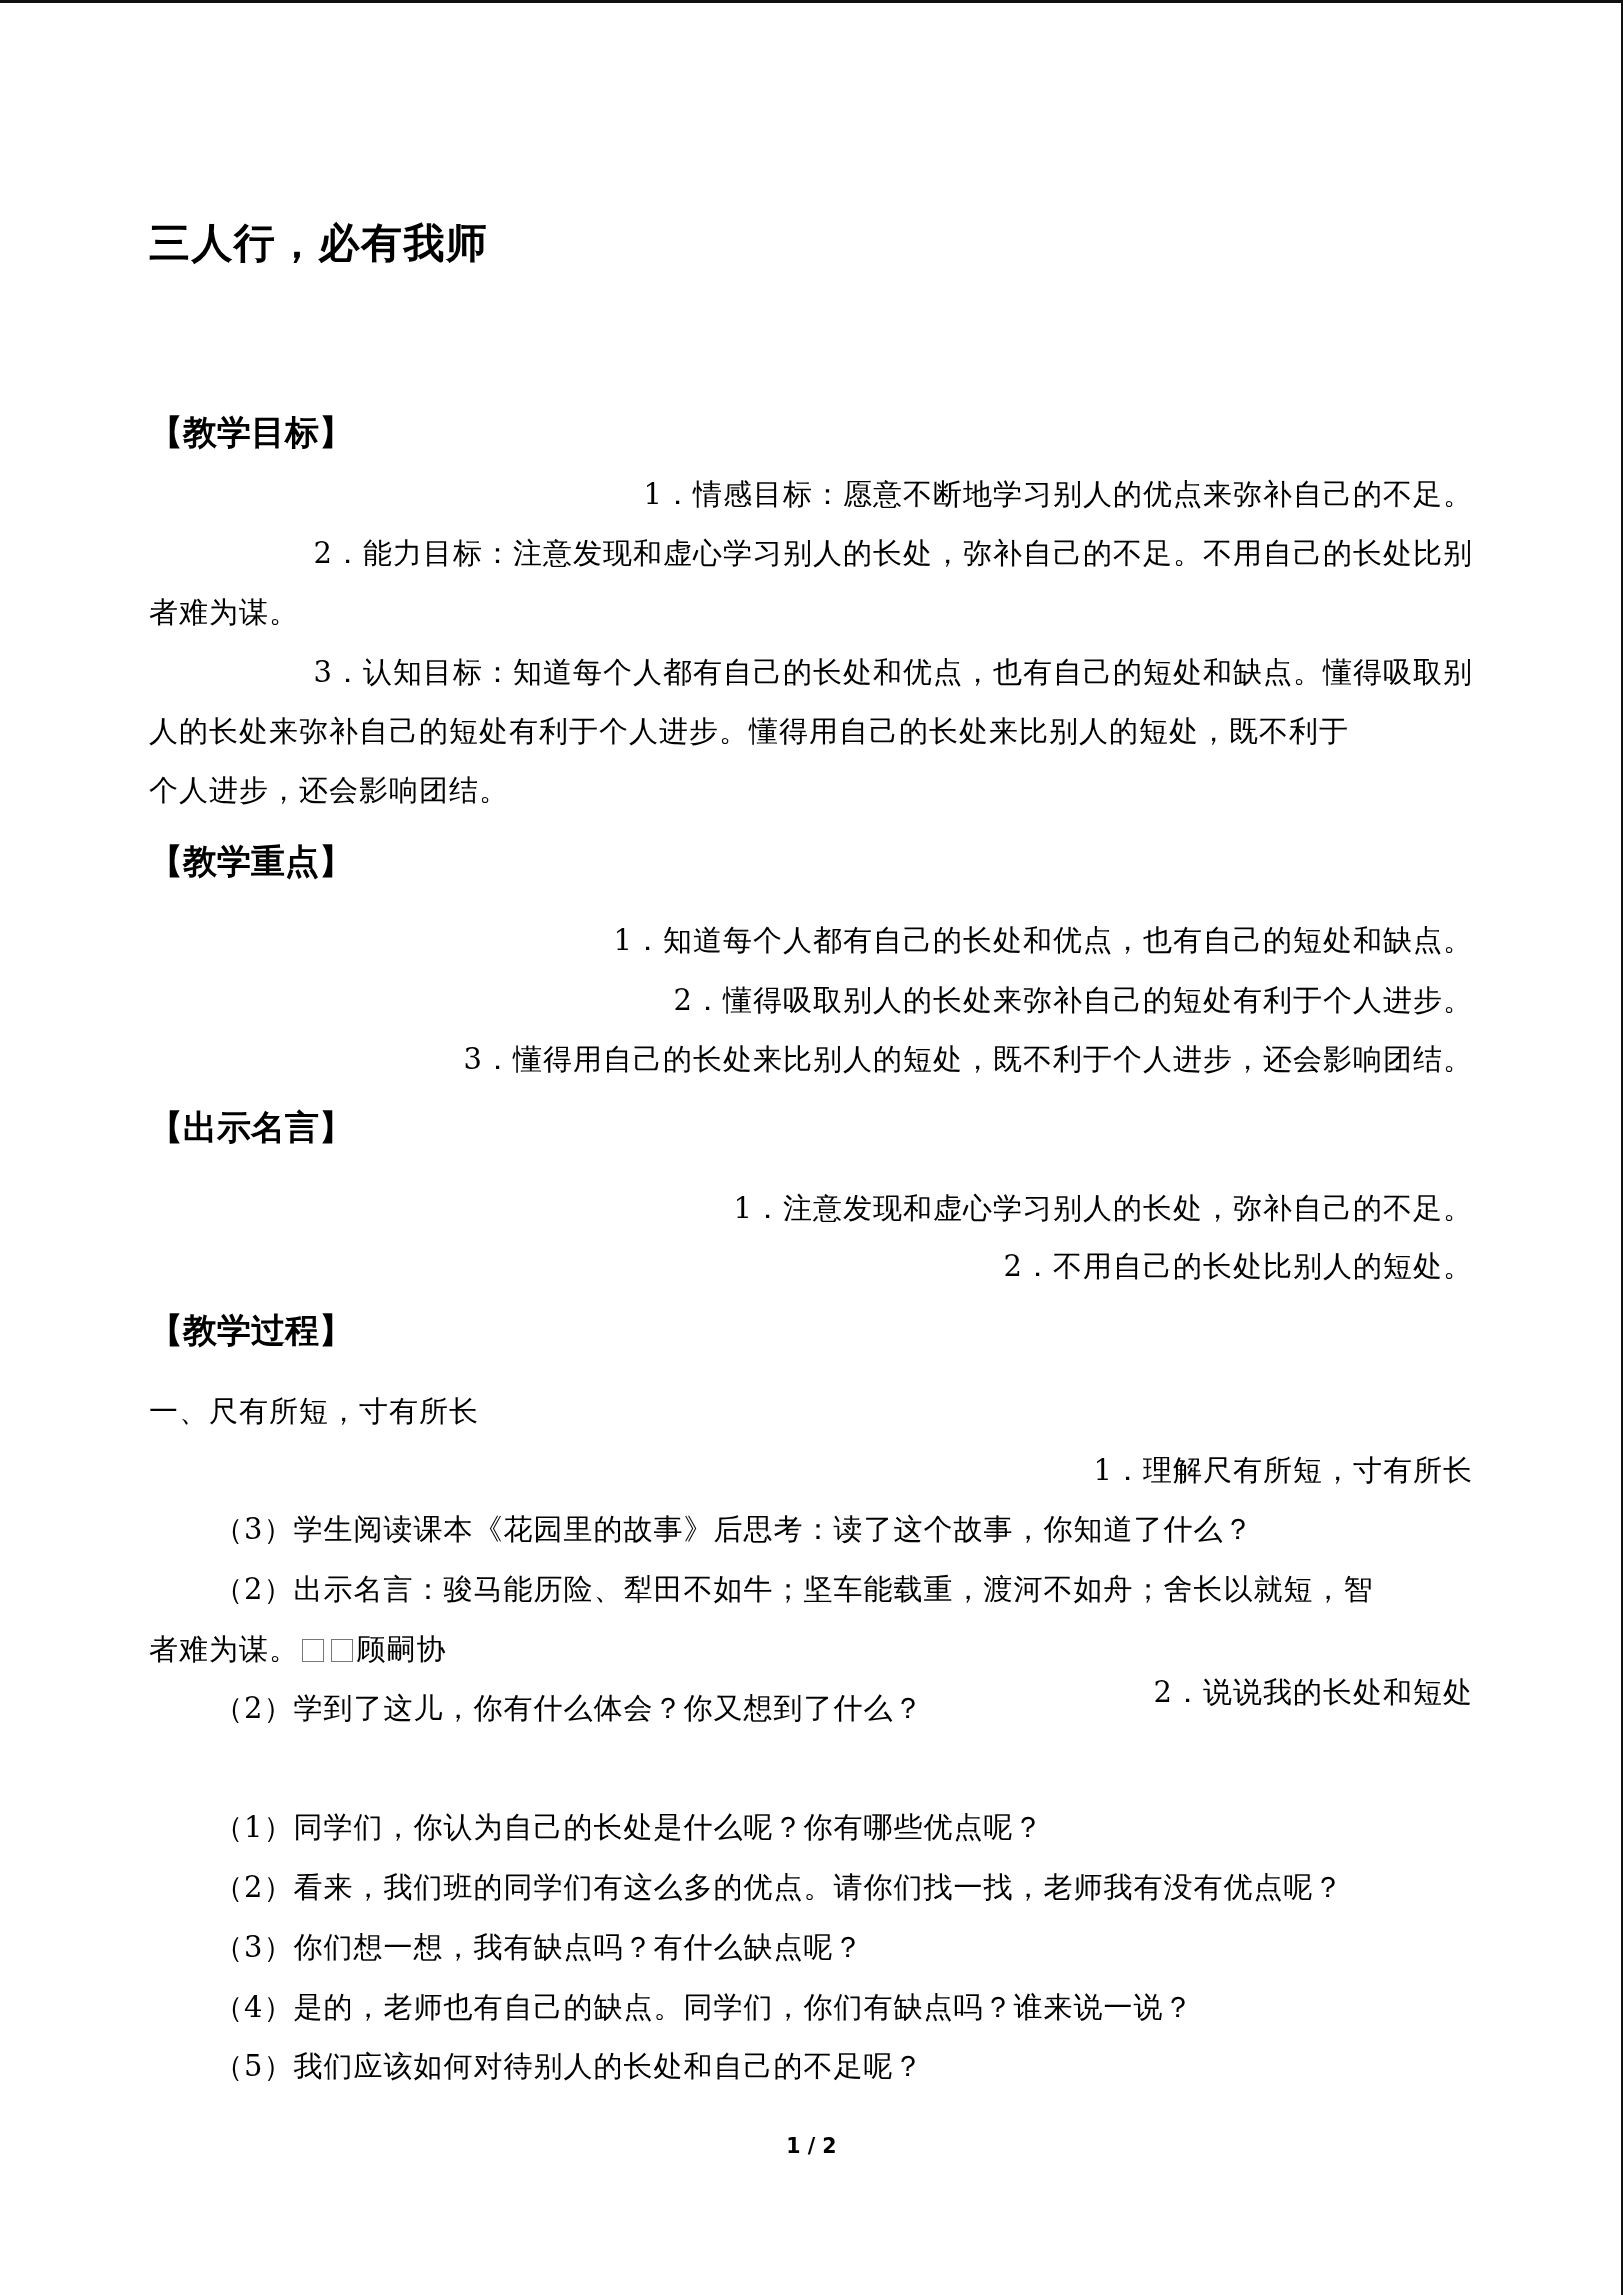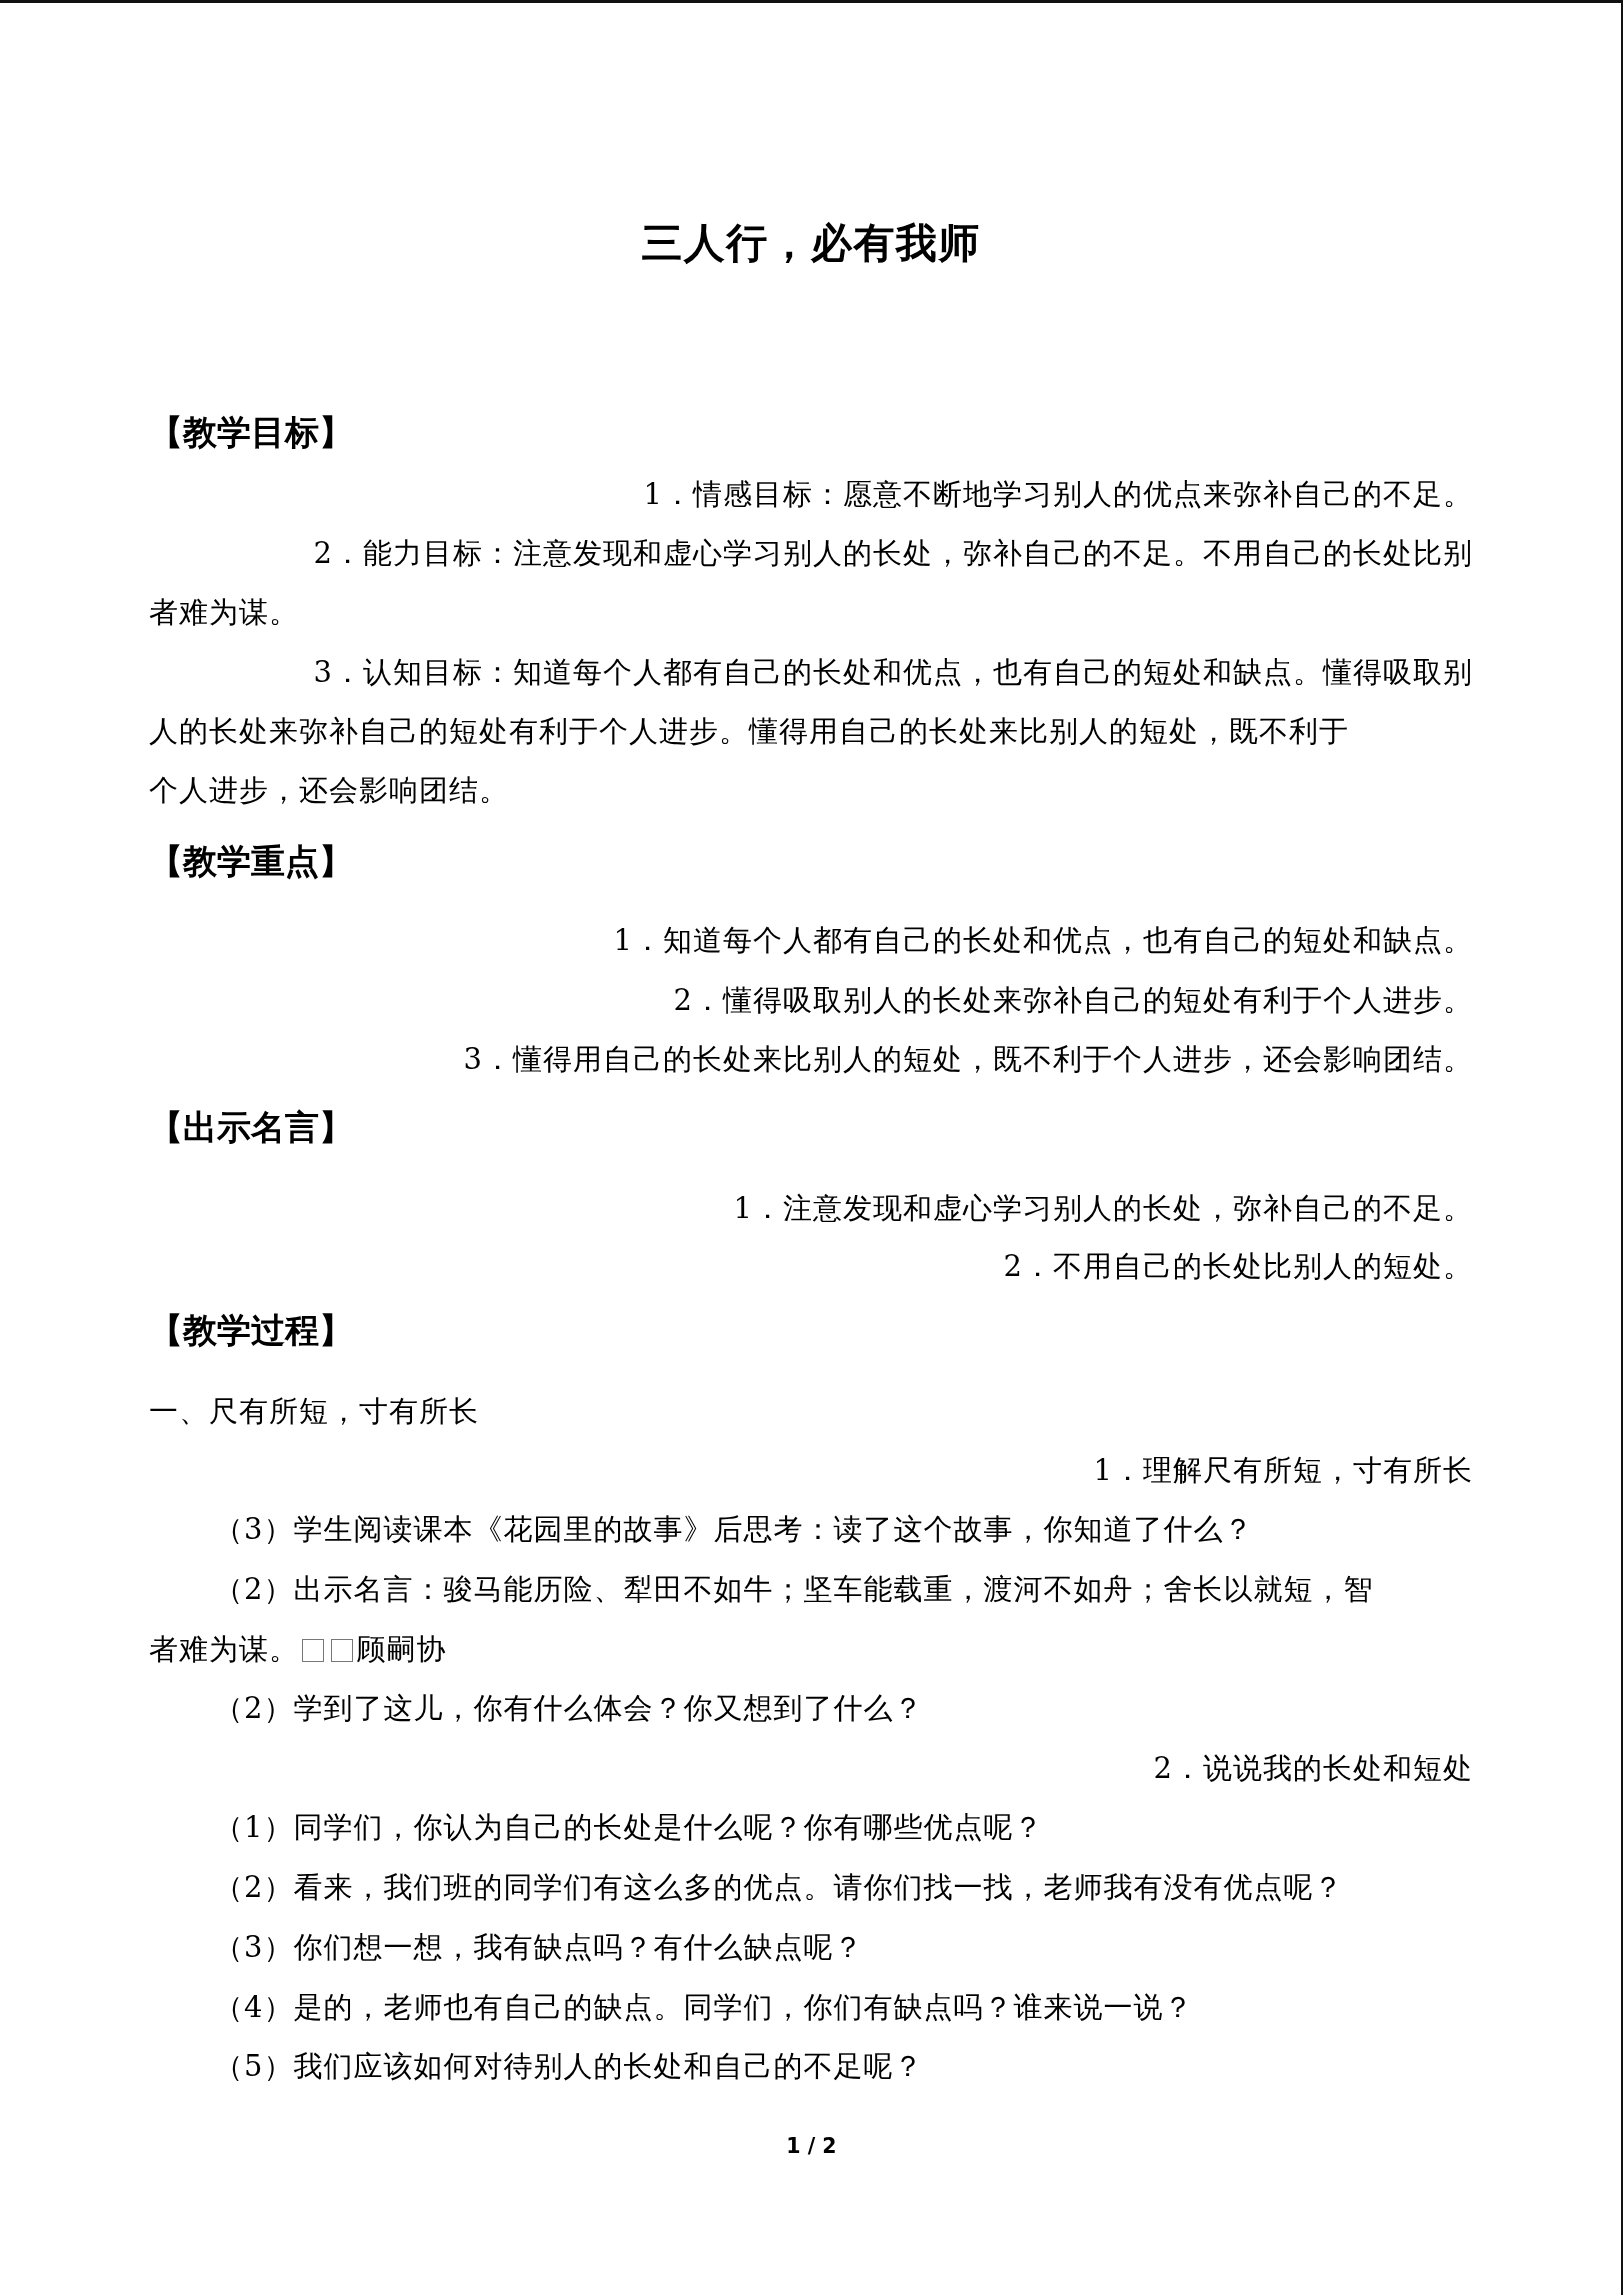--- a/index.html
+++ b/index.html
@@ -26,21 +26,21 @@
     .page {
       position: absolute;
       left: 149px;
       top: 0;
       width: 1324px;
     }
     .title {
       position: absolute;
       left: 0; width: 1324px;
       top: 213px;
-      text-align: center;
+      text-align: left;
       font-size: 41px;
       line-height: 61px;
       font-weight: bold;
       letter-spacing: 1.4px;
     }
     .heading {
       position: absolute;
       left: 0;
       font-size: 34px;
       line-height: 48px;
@@ -107,21 +107,21 @@
 
   <div class="heading" style="top:1306px">【教学过程】</div>
   <div class="line" style="top:1391px">一、尺有所短，寸有所长</div>
   <div class="line indent" style="top:1450px">1．理解尺有所短，寸有所长</div>
   <div class="line indent-paren" style="top:1509px">（3）学生阅读课本《花园里的故事》后思考：读了这个故事，你知道了什么？</div>
   <div class="line indent-paren" style="top:1569px">（2）出示名言：骏马能历险、犁田不如牛；坚车能载重，渡河不如舟；舍长以就短，智</div>
   <div class="line" style="top:1629px">
     <span>者难为谋。</span><span class="missing-glyph"></span><span class="missing-glyph"></span><span>顾嗣协</span>
   </div>
   <div class="line indent-paren" style="top:1688px">（2）学到了这儿，你有什么体会？你又想到了什么？</div>
-  <div class="line indent" style="top:1748px">2．说说我的长处和短处</div>
+  <div class="line indent" style="top:1672px">2．说说我的长处和短处</div>
   <div class="line indent-paren" style="top:1807px">（1）同学们，你认为自己的长处是什么呢？你有哪些优点呢？</div>
   <div class="line indent-paren" style="top:1867px">（2）看来，我们班的同学们有这么多的优点。请你们找一找，老师我有没有优点呢？</div>
   <div class="line indent-paren" style="top:1927px">（3）你们想一想，我有缺点吗？有什么缺点呢？</div>
   <div class="line indent-paren" style="top:1987px">（4）是的，老师也有自己的缺点。同学们，你们有缺点吗？谁来说一说？</div>
   <div class="line indent-paren" style="top:2046px">（5）我们应该如何对待别人的长处和自己的不足呢？</div>
 </div>
 
 <div class="page-number">1 / 2</div>
 
 

